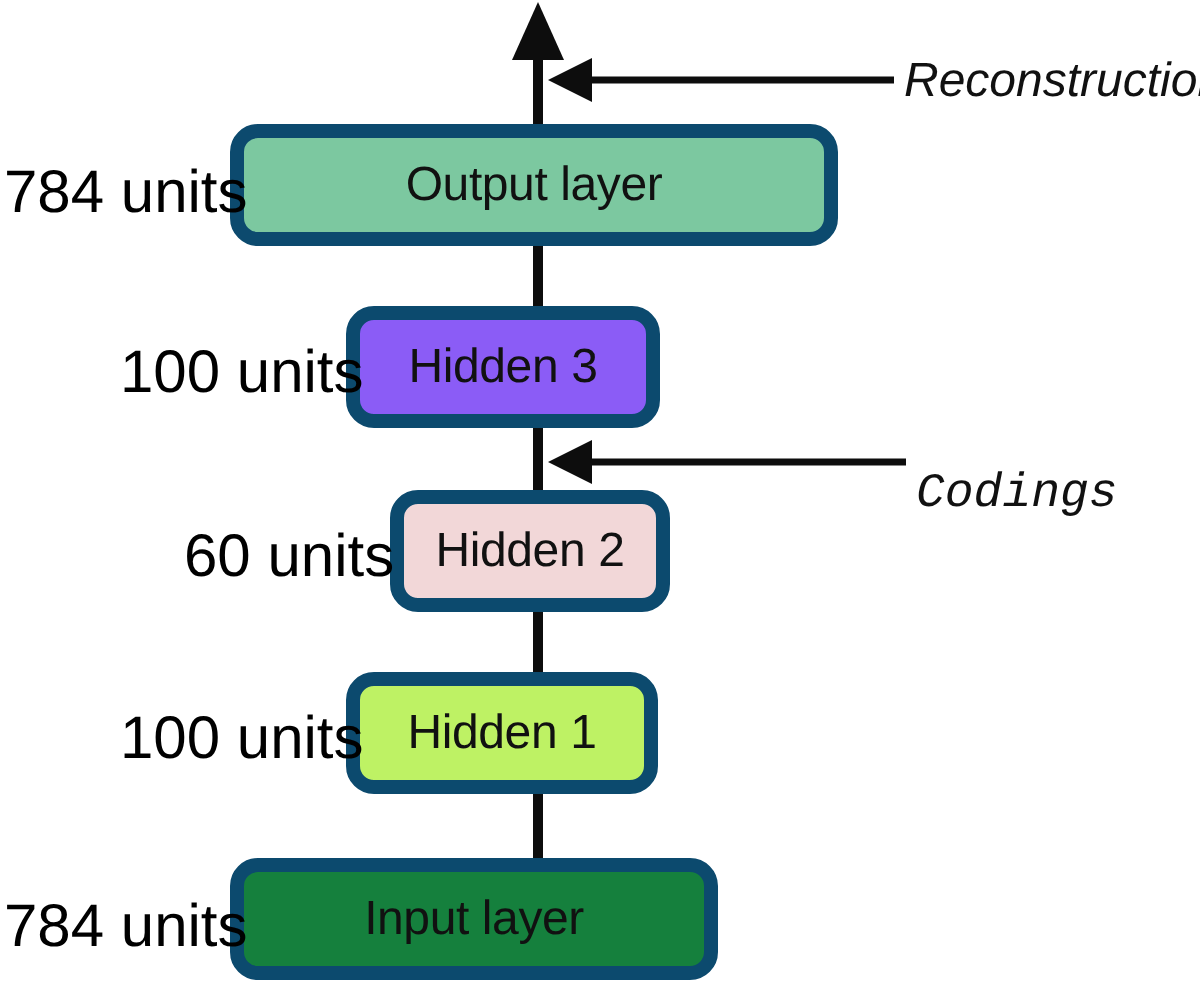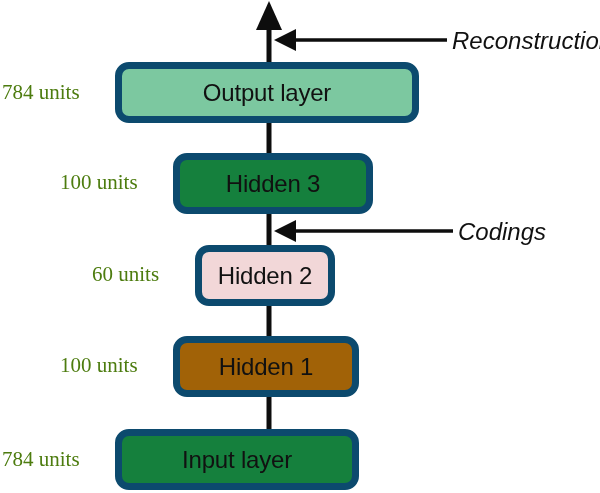--- a/index.html
+++ b/index.html
@@ -37,23 +37,23 @@
   .node-label {
     font-family: "Liberation Sans", sans-serif;
     font-size: 24px;
     color: #111111;
     letter-spacing: -0.2px;
     white-space: nowrap;
     line-height: 1;
   }
   .units-label {
     position: absolute;
-    font-family: Liberation Serif, serif;
-    font-size: 21px;
-    color: #4d7c0f;
+    font-family: Liberation Sans, sans-serif;
+    font-size: 30px;
+    color: #000000;
     white-space: nowrap;
     line-height: 1;
     z-index: 4;
   }
   .annotation-label {
     position: absolute;
     font-family: "Liberation Sans", sans-serif;
     font-style: italic;
     font-size: 24px;
     color: #111111;
@@ -89,37 +89,37 @@
       <line x1="453" y1="231" x2="290" y2="231" stroke="#0d0d0d" stroke-width="3.5"></line>
       <polygon points="274,231 296,220 296,242" fill="#0d0d0d"></polygon>
     </g>
   </svg>
 
   <div class="node-box" style="left:115px; top:62px; width:304px; height:61px; background:#7cc8a0;">
     <span class="node-label">Output layer</span>
   </div>
   <div class="units-label" style="left:2px; top:82px;">784 units</div>
 
-  <div class="node-box" style="left:173px; top:153px; width:200px; height:61px; background:#15803d;">
+  <div class="node-box" style="left:173px; top:153px; width:157px; height:61px; background:#8b5cf6;">
     <span class="node-label">Hidden 3</span>
   </div>
   <div class="units-label" style="left:60px; top:172px;">100 units</div>
 
   <div class="node-box" style="left:195px; top:245px; width:140px; height:61px; background:#f2d7d8;">
     <span class="node-label">Hidden 2</span>
   </div>
   <div class="units-label" style="left:92px; top:264px;">60 units</div>
 
-  <div class="node-box" style="left:173px; top:336px; width:186px; height:61px; background:#a16207;">
+  <div class="node-box" style="left:173px; top:336px; width:156px; height:61px; background:#bef264;">
     <span class="node-label">Hidden 1</span>
   </div>
   <div class="units-label" style="left:60px; top:355px;">100 units</div>
 
   <div class="node-box" style="left:115px; top:429px; width:244px; height:61px; background:#15803d;">
     <span class="node-label">Input layer</span>
   </div>
   <div class="units-label" style="left:2px; top:449px;">784 units</div>
 
   <div class="annotation-label" style="left:452px; top:29px;">Reconstructions</div>
 
-  <div class="annotation-label" style="left:458px; top:220px;">Codings</div>
+  <div class="annotation-label" style="left:458px; top:236px;font-family:Liberation Mono, monospace;">Codings</div>
 
 </div>
 
 </body></html>

